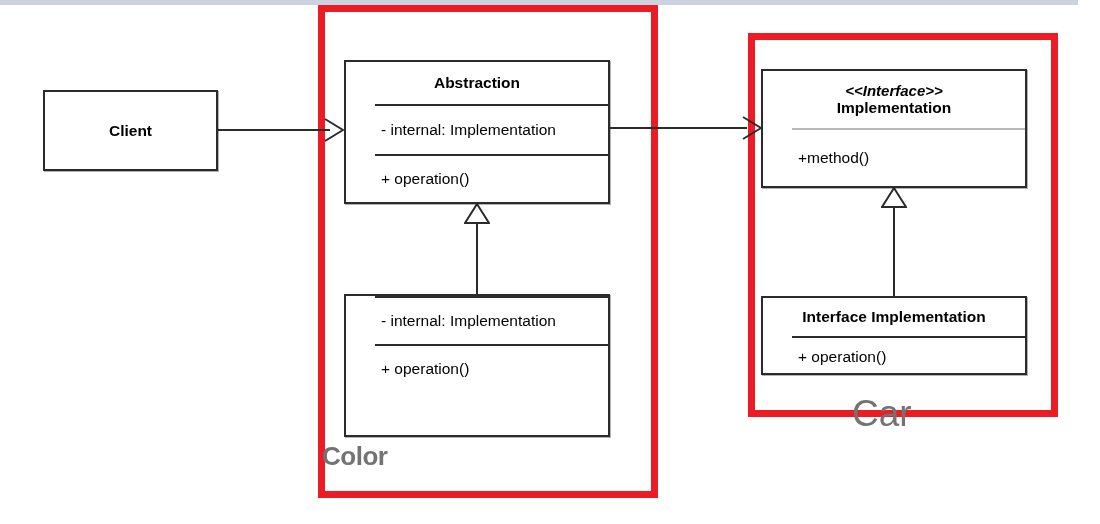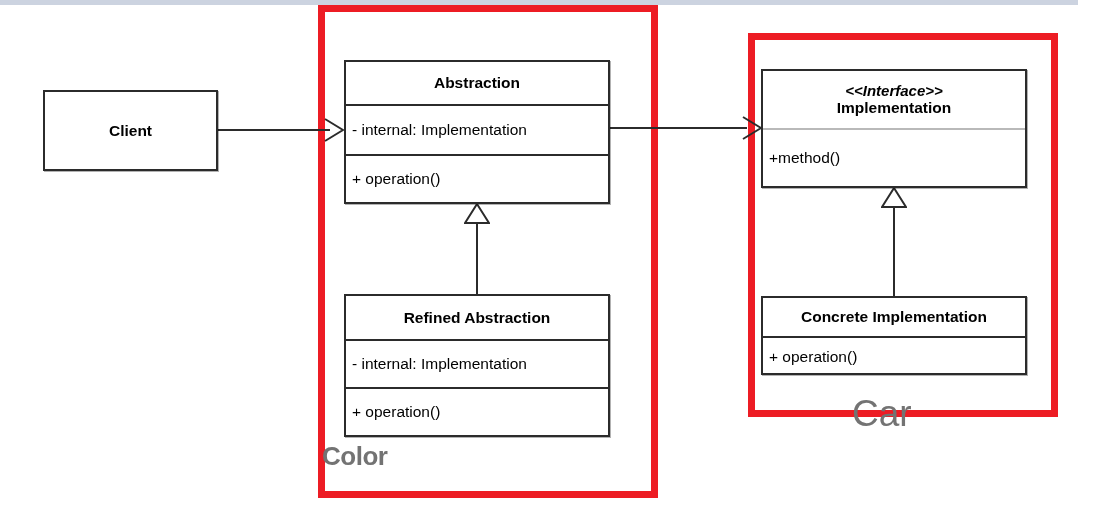--- a/index.html
+++ b/index.html
@@ -80,20 +80,21 @@
     font-size: 15.5px;
   }
   .uml-row.title {
     justify-content: center;
     font-weight: bold;
     flex-direction: column;
   }
   .uml-row.member {
     justify-content: flex-start;
     padding-left: 6px;
+    margin-left: 29px;
   }
   .sep-dark { border-top: 2px solid #2b2b2b; }
   .sep-light { border-top: 2px solid #b9b9b9; }
   .stereotype {
     font-style: italic;
     font-weight: bold;
     font-size: 15px;
   }
   .italic-name { }
 
@@ -216,38 +217,37 @@
     <div class="uml-row title">Client</div>
   </div>
 
   <div class="uml-class" id="box-abstraction">
     <div class="uml-row title r1">Abstraction</div>
     <div class="uml-row member r2 sep-dark">- internal: Implementation</div>
     <div class="uml-row member r3 sep-dark">+ operation()</div>
   </div>
 
   <div class="uml-class" id="box-refined">
-    <div class="uml-row title r1">Refined Abstraction</div>
     <div class="uml-row member r2 sep-dark">- internal: Implementation</div>
     <div class="uml-row member r3 sep-dark">+ operation()</div>
   </div>
 
   <div class="uml-class" id="box-implementation">
     <div class="uml-row title r1">
       <span class="stereotype">&lt;&lt;Interface&gt;&gt;</span>
       <span>Implementation</span>
     </div>
     <div class="uml-row member r2 sep-light">
       <span>+ </span>
         <span class="italic-name">method</span>
         <span>()</span>
     </div>
   </div>
 
   <div class="uml-class" id="box-concrete">
-    <div class="uml-row title r1">Concrete Implementation</div>
+    <div class="uml-row title r1">Interface Implementation</div>
     <div class="uml-row member r2 sep-dark">+ operation()</div>
   </div>
 
   <div class="group-label" id="label-color">Color</div>
   <div class="group-label" id="label-car">Car</div>
 
 </div>
 
 </body></html>

